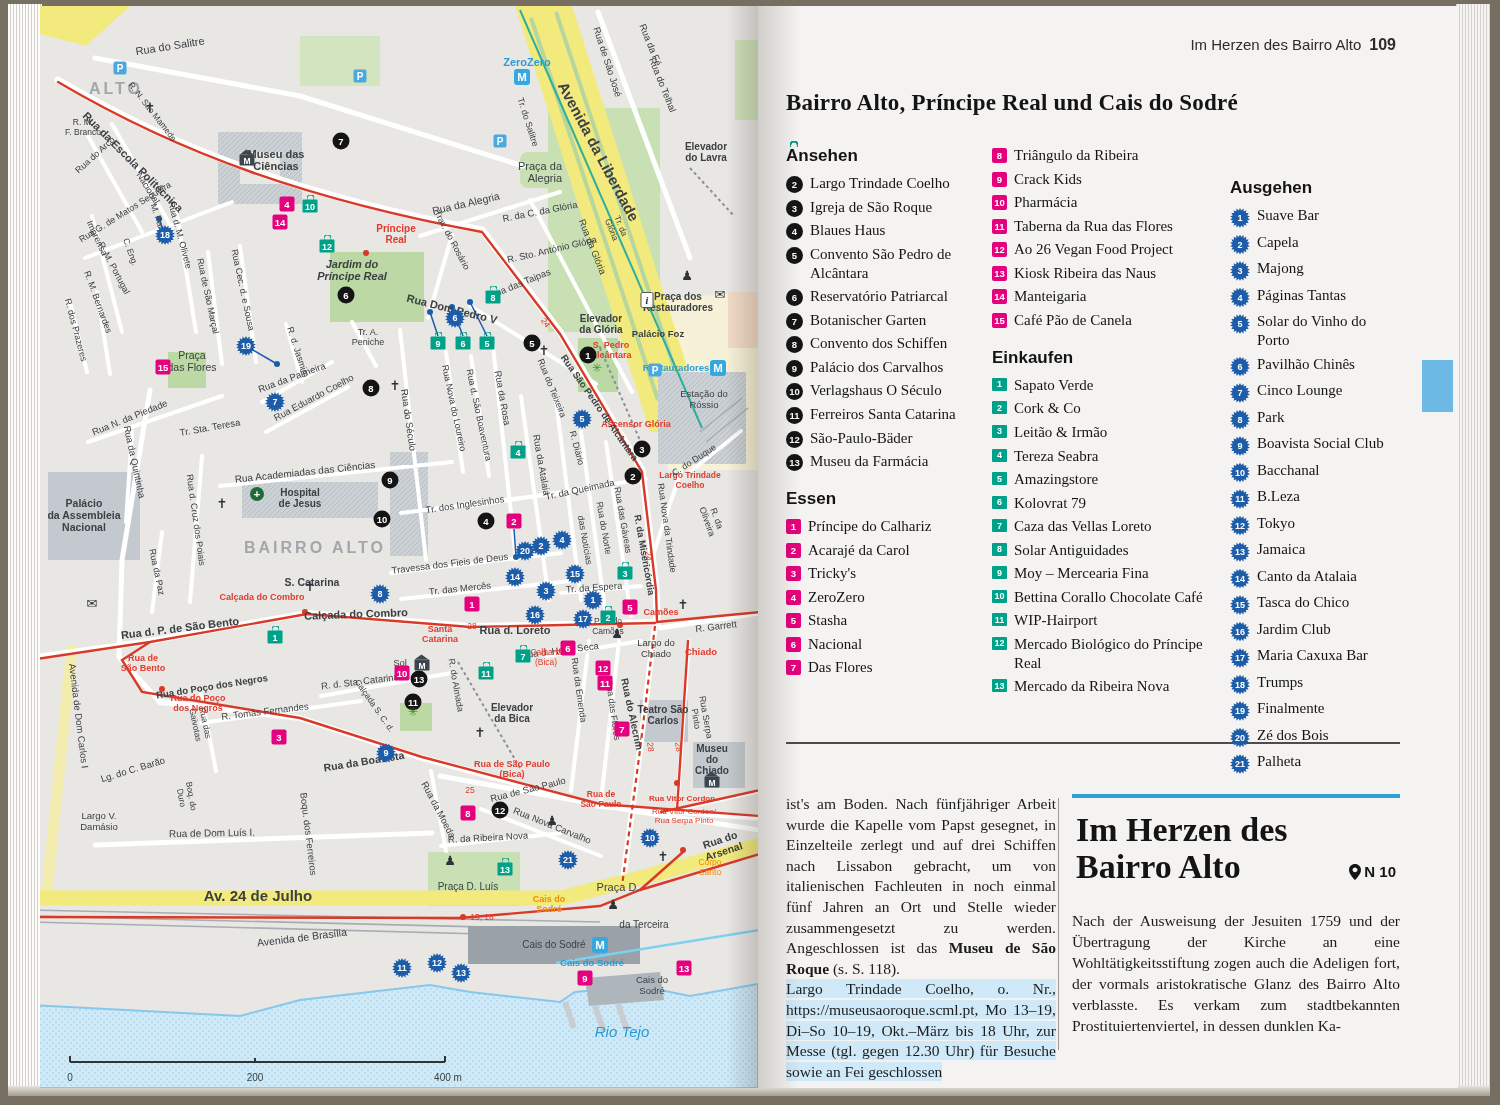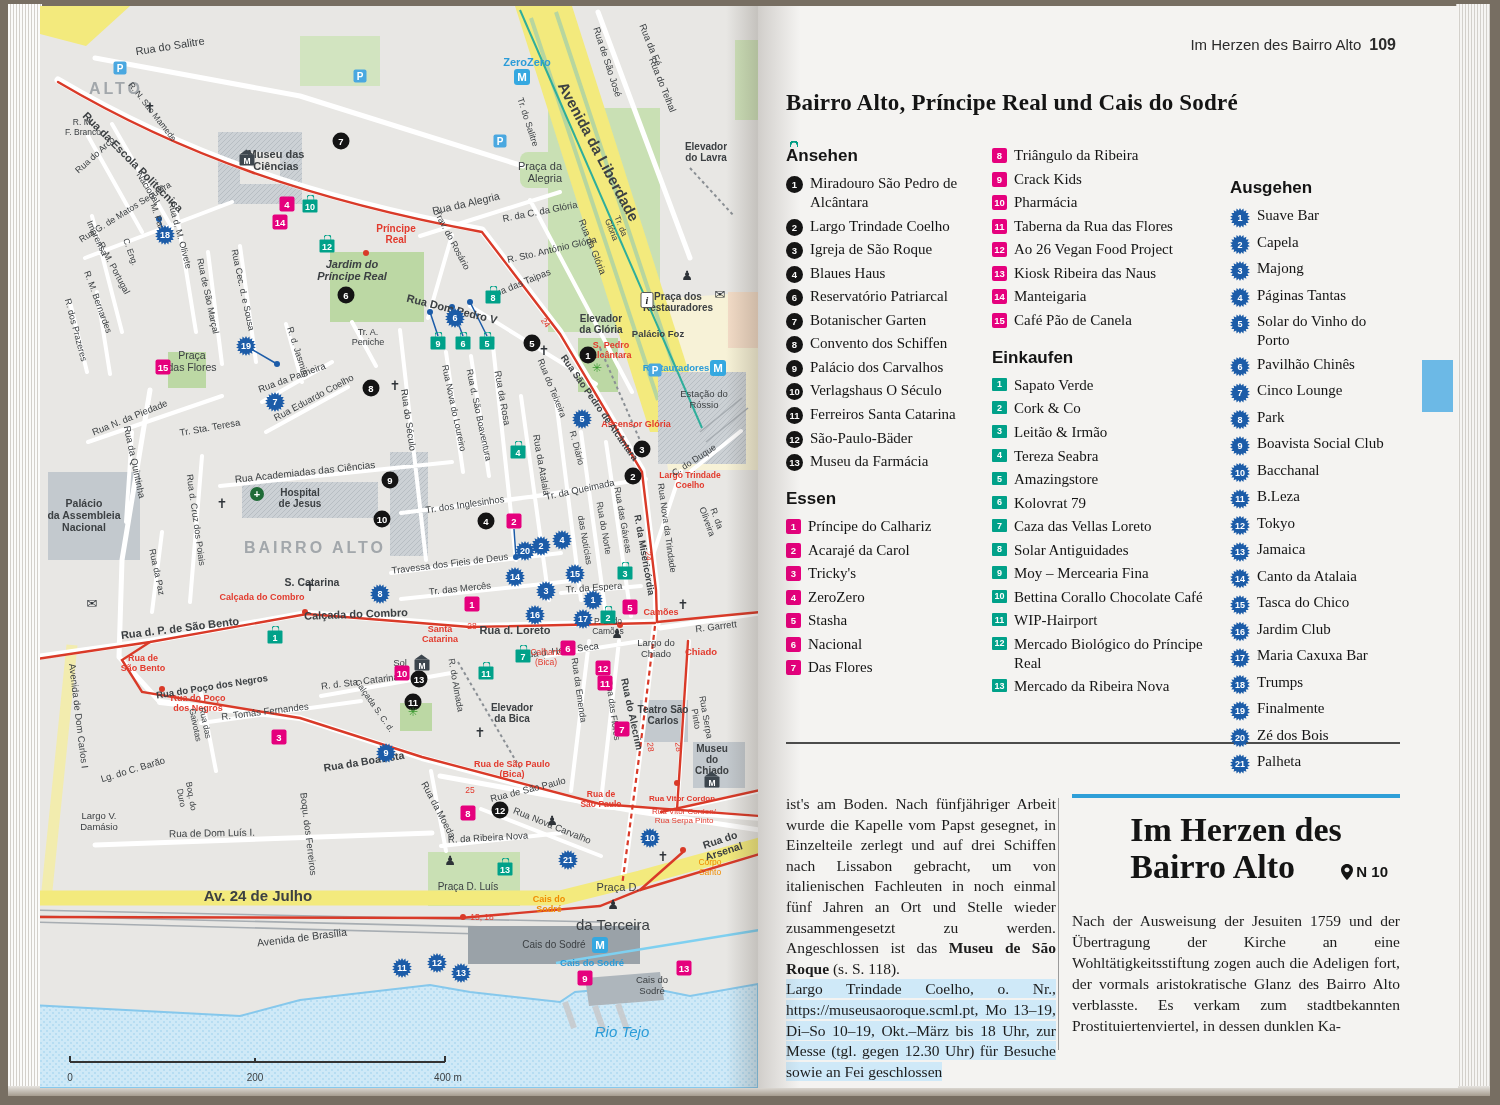--- a/index.html
+++ b/index.html
@@ -53,21 +53,21 @@
     font:15px/1.27 "Liberation Serif",serif;color:#141414;}
   .li .mk{position:static;transform:none;flex:none;margin:2px 7px 0 0;}
   .rule{position:absolute;top:736px;left:28px;width:614px;height:1.6px;background:#4c4c4c;}
   .art-left{position:absolute;top:788px;left:28px;width:270px;}
   .art-left p{margin:0;font:15.5px/1.33 "Liberation Serif",serif;color:#1c1c1c;text-align:justify;}
   .info{margin-top:6px;font:13.5px/1.42 "Liberation Sans",sans-serif;color:#33424e;}
   .info span{background:#cfe9f8;padding:1px 0;}
   .vdiv{position:absolute;top:792px;left:300px;width:1px;height:252px;background:#9a9a9a;}
   .art-right{position:absolute;top:788px;left:314px;width:328px;}
   .blue-rule{height:4px;background:#2f9fd8;margin-bottom:14px;}
-  .art-right h2{margin:12px;font:700 34px/1.08 "Liberation Serif",serif;color:#141414;text-align:center;}
+  .art-right h2{margin:4px;font:700 34px/1.08 "Liberation Serif",serif;color:#141414;}
   .grid-ref{float:right;font:700 15px "Liberation Sans",sans-serif;color:#141414;margin-top:14px;}
   .grid-ref svg{vertical-align:-3px;margin-right:3px;}
   .art-right p{margin:26px 0 0 0;font:15.5px/1.35 "Liberation Serif",serif;color:#1c1c1c;text-align:justify;}
 </style>
 </head>
 <body>
 
 <div class="book">
   <div class="edges-left"></div>
   <div class="edges-right"></div>
@@ -294,21 +294,21 @@
         <div class="map-label" style="left: 160px; top: 718px; font-size: 8.5px; color: rgb(60, 64, 67); transform: translate(-50%, -50%) rotate(0deg) rotate(78deg);">Rua das
 Gaivotas</div>
         <div class="map-label" style="left: 218px; top: 890px; font-size: 15px; color: rgb(60, 64, 67); transform: translate(-50%, -50%) rotate(0deg) rotate(0deg); font-weight: 700;">Av. 24 de Julho</div>
         <div class="map-label" style="left: 262px; top: 932px; font-size: 10.5px; color: rgb(60, 64, 67); transform: translate(-50%, -50%) rotate(0deg) rotate(-7deg);">Avenida de Brasília</div>
         <div class="map-label" style="left: 442px; top: 912px; font-size: 8.5px; color: rgb(226, 59, 46); transform: translate(-50%, -50%) rotate(0deg) rotate(0deg);">15, 18</div>
         <div class="map-label" style="left: 430px; top: 785px; font-size: 8.5px; color: rgb(226, 59, 46); transform: translate(-50%, -50%) rotate(0deg) rotate(0deg);">25</div>
         <div class="map-label" style="left: 428px; top: 881px; font-size: 10px; color: rgb(60, 64, 67); transform: translate(-50%, -50%) rotate(0deg) rotate(0deg);">Praça D. Luís</div>
         <div class="map-label" style="left: 509px; top: 898px; font-size: 9px; color: rgb(240, 140, 0); transform: translate(-50%, -50%) rotate(0deg) rotate(0deg); font-weight: 700;">Cais do
 Sodré</div>
         <div class="map-label" style="left: 578px; top: 881px; font-size: 11px; color: rgb(60, 64, 67); transform: translate(-50%, -50%) rotate(0deg) rotate(0deg);">Praça D.</div>
-        <div class="map-label" style="left: 573px; top: 919px; font-size: 15px; color: rgb(60, 64, 67); transform: translate(-50%, -50%) rotate(0deg) rotate(0deg);">da Terceira</div>
+        <div class="map-label" style="left: 604px; top: 919px; font-size: 10px; color: rgb(60, 64, 67); transform: translate(-50%, -50%) rotate(0deg) rotate(0deg);">da Terceira</div>
         <div class="map-label" style="left: 514px; top: 939px; font-size: 10px; color: rgb(60, 64, 67); transform: translate(-50%, -50%) rotate(0deg) rotate(0deg);">Cais do Sodré</div>
         <div class="map-label" style="left: 552px; top: 957px; font-size: 9.5px; color: rgb(43, 156, 216); transform: translate(-50%, -50%) rotate(0deg) rotate(0deg); font-weight: 700;">Cais do Sodré</div>
         <div class="map-label" style="left: 612px; top: 980px; font-size: 9.5px; color: rgb(60, 64, 67); transform: translate(-50%, -50%) rotate(0deg) rotate(0deg);">Cais do
 Sodré</div>
         <div class="map-label" style="left: 582px; top: 1026px; font-size: 15px; color: rgb(43, 156, 216); transform: translate(-50%, -50%) rotate(0deg) rotate(0deg); font-style: italic;">Rio Tejo</div>
         <div class="map-label" style="left: 472px; top: 707px; font-size: 10px; color: rgb(60, 64, 67); transform: translate(-50%, -50%) rotate(0deg) rotate(0deg); font-weight: 700;">Elevador
 da Bica</div>
         <div class="map-label" style="left: 416px; top: 679px; font-size: 9px; color: rgb(60, 64, 67); transform: translate(-50%, -50%) rotate(0deg) rotate(80deg);">R. do Almada</div>
         <div class="map-label" style="left: 539px; top: 684px; font-size: 9px; color: rgb(60, 64, 67); transform: translate(-50%, -50%) rotate(0deg) rotate(82deg);">Rua da Emenda</div>
         <div class="map-label" style="left: 573px; top: 704px; font-size: 9px; color: rgb(60, 64, 67); transform: translate(-50%, -50%) rotate(0deg) rotate(82deg);">Rua das Flores</div>
@@ -447,34 +447,34 @@
   <div class="page-text">
     <div class="hdr">
       <span>Im Herzen des Bairro Alto</span><b>109</b>
     </div>
     <h1 class="pg-title">Bairro Alto, Príncipe Real und Cais do Sodré</h1>
     <div class="cols" id="list-columns">
         <div class="col col1">
           <div class="block">
             <h3>Ansehen</h3>
             <div class="li">
-              <span class="mk mk-circle">1</span>
-              <span class="txt">Miradouro São Pedro de Alcântara</span>
-            </div>
-            <div class="li">
               <span class="mk mk-circle">2</span>
               <span class="txt">Largo Trindade Coelho</span>
             </div>
             <div class="li">
               <span class="mk mk-circle">3</span>
               <span class="txt">Igreja de São Roque</span>
             </div>
             <div class="li">
               <span class="mk mk-circle">4</span>
               <span class="txt">Blaues Haus</span>
+            </div>
+            <div class="li">
+              <span class="mk mk-circle">5</span>
+              <span class="txt">Convento São Pedro de Alcântara</span>
             </div>
             <div class="li">
               <span class="mk mk-circle">6</span>
               <span class="txt">Reservatório Patriarcal</span>
             </div>
             <div class="li">
               <span class="mk mk-circle">7</span>
               <span class="txt">Botanischer Garten</span>
             </div>
             <div class="li">

